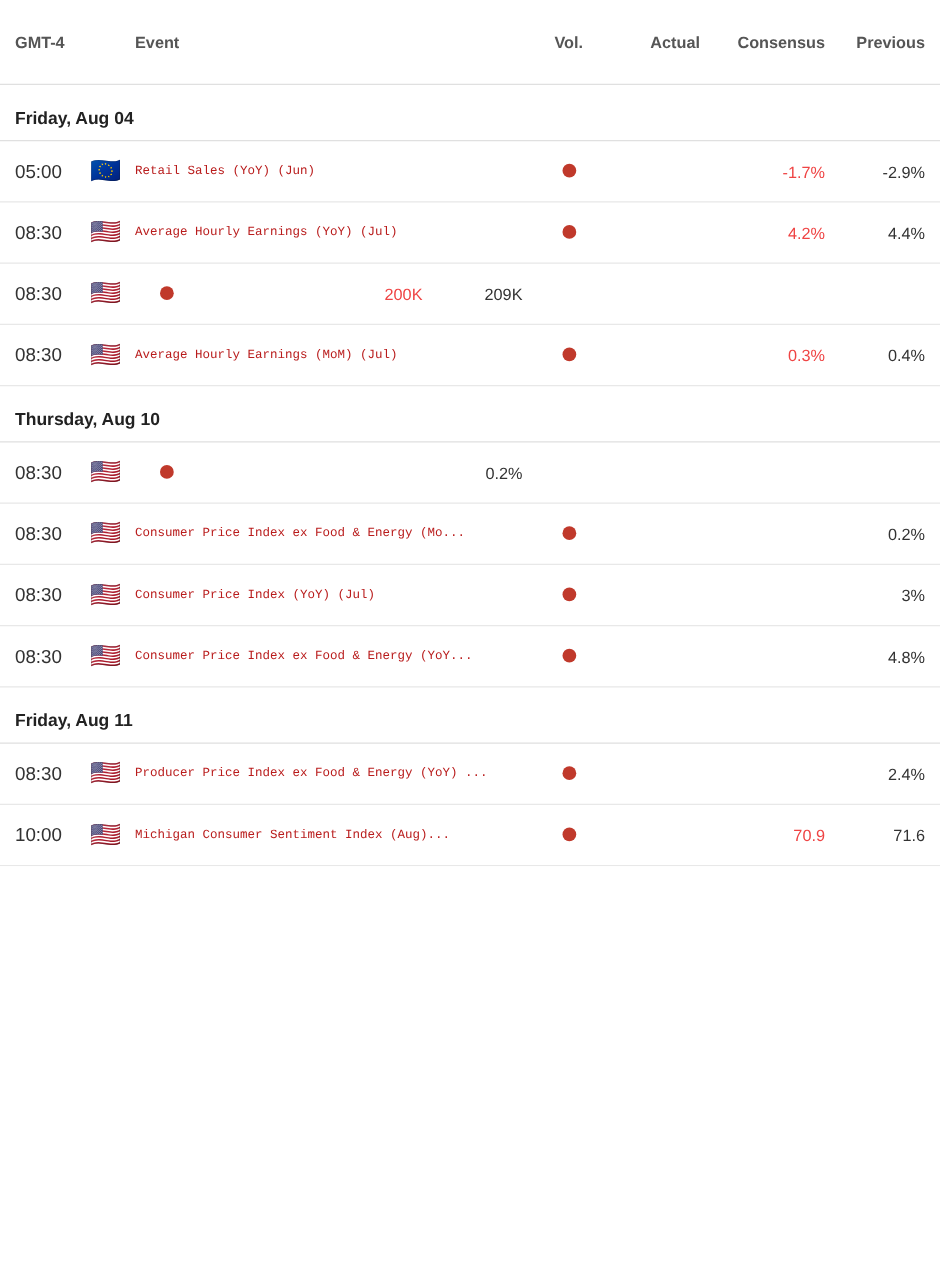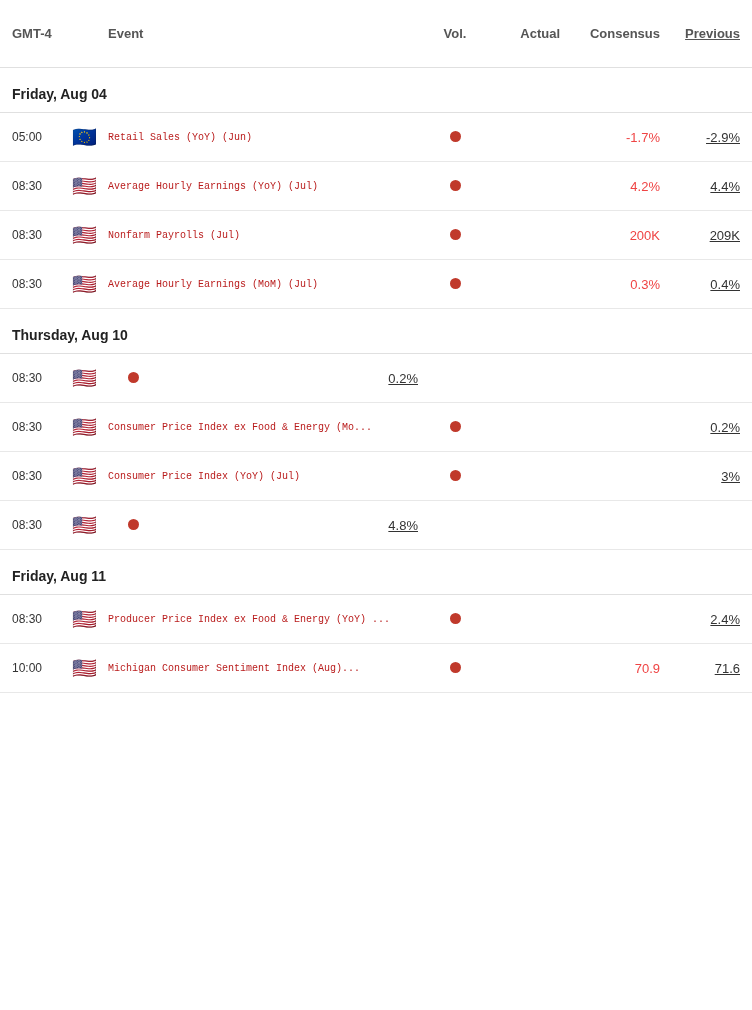--- a/index.html
+++ b/index.html
@@ -20,42 +20,42 @@
       font-size: 13px;
       color: #555;
     }
 
     .col-time { width: 60px; flex-shrink: 0; }
     .col-flag { width: 36px; flex-shrink: 0; }
     .col-event { flex: 1; }
     .col-vol { width: 50px; text-align: center; flex-shrink: 0; }
     .col-actual { width: 80px; text-align: right; flex-shrink: 0; }
     .col-consensus { width: 100px; text-align: right; flex-shrink: 0; }
-    .col-previous { width: 80px; text-align: right; flex-shrink: 0; text-decoration: underline; }
+    .col-previous { width: 80px; text-align: right; flex-shrink: 0; }
 
     .day-header {
       padding: 18px 25px 10px 12px;
       font-weight: 700;
       font-size: 14px;
       color: #222;
       border-bottom: 1px solid #e0e0e0;
     }
 
     .event-row {
       display: flex;
       align-items: center;
       padding: 14px 12px;
       border-bottom: 1px solid #e8e8e8;
     }
 
     .event-time {
       width: 60px;
       flex-shrink: 0;
       color: #333;
-      font-size: 12px;
+      font-size: 15px;
     }
 
     .event-flag {
       width: 36px;
       flex-shrink: 0;
     }
 
     .event-name {
       flex: 1;
       color: #b91c1c;
@@ -136,21 +136,20 @@
       <div class="event-flag col-flag"><span class="flag-emoji">🇺🇸</span></div>
       <div class="event-name col-event">Average Hourly Earnings (YoY) (Jul)</div>
       <div class="event-vol col-vol"><span class="vol-dot"></span></div>
       <div class="event-actual col-actual"></div>
       <div class="event-consensus col-consensus">4.2%</div>
       <div class="event-previous col-previous">4.4%</div>
     </div>
     <div class="event-row">
       <div class="event-time col-time">08:30</div>
       <div class="event-flag col-flag"><span class="flag-emoji">🇺🇸</span></div>
-      <div class="event-name col-event">Nonfarm Payrolls (Jul)</div>
       <div class="event-vol col-vol"><span class="vol-dot"></span></div>
       <div class="event-actual col-actual"></div>
       <div class="event-consensus col-consensus">200K</div>
       <div class="event-previous col-previous">209K</div>
     </div>
     <div class="event-row">
       <div class="event-time col-time">08:30</div>
       <div class="event-flag col-flag"><span class="flag-emoji">🇺🇸</span></div>
       <div class="event-name col-event">Average Hourly Earnings (MoM) (Jul)</div>
       <div class="event-vol col-vol"><span class="vol-dot"></span></div>
@@ -181,20 +180,21 @@
       <div class="event-flag col-flag"><span class="flag-emoji">🇺🇸</span></div>
       <div class="event-name col-event">Consumer Price Index (YoY) (Jul)</div>
       <div class="event-vol col-vol"><span class="vol-dot"></span></div>
       <div class="event-actual col-actual"></div>
       <div class="event-consensus col-consensus"></div>
       <div class="event-previous col-previous">3%</div>
     </div>
     <div class="event-row">
       <div class="event-time col-time">08:30</div>
       <div class="event-flag col-flag"><span class="flag-emoji">🇺🇸</span></div>
+      <div class="event-name col-event">Consumer Price Index ex Food &amp; Energy (YoY...</div>
       <div class="event-vol col-vol"><span class="vol-dot"></span></div>
       <div class="event-actual col-actual"></div>
       <div class="event-consensus col-consensus"></div>
       <div class="event-previous col-previous">4.8%</div>
     </div>
     <div class="day-header">Friday, Aug 11</div>
     <div class="event-row">
       <div class="event-time col-time">08:30</div>
       <div class="event-flag col-flag"><span class="flag-emoji">🇺🇸</span></div>
       <div class="event-name col-event">Producer Price Index ex Food &amp; Energy (YoY) ...</div>

